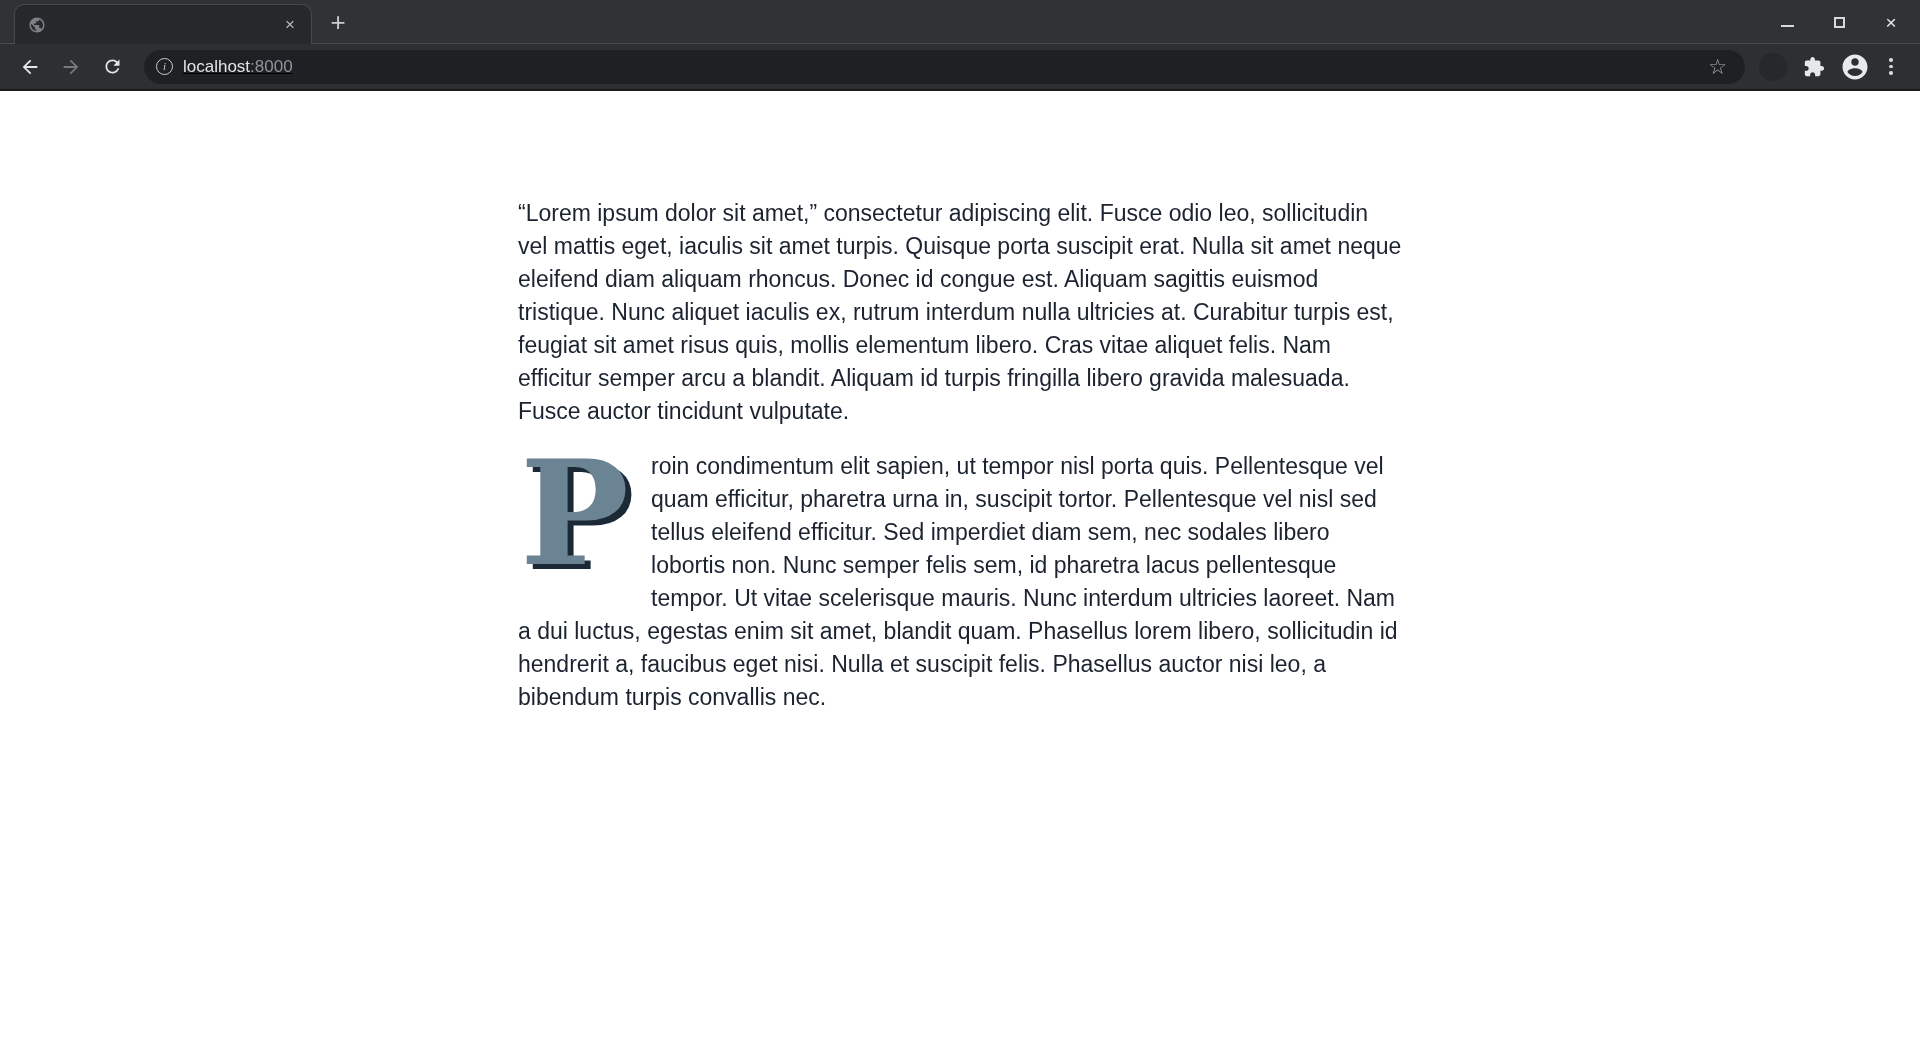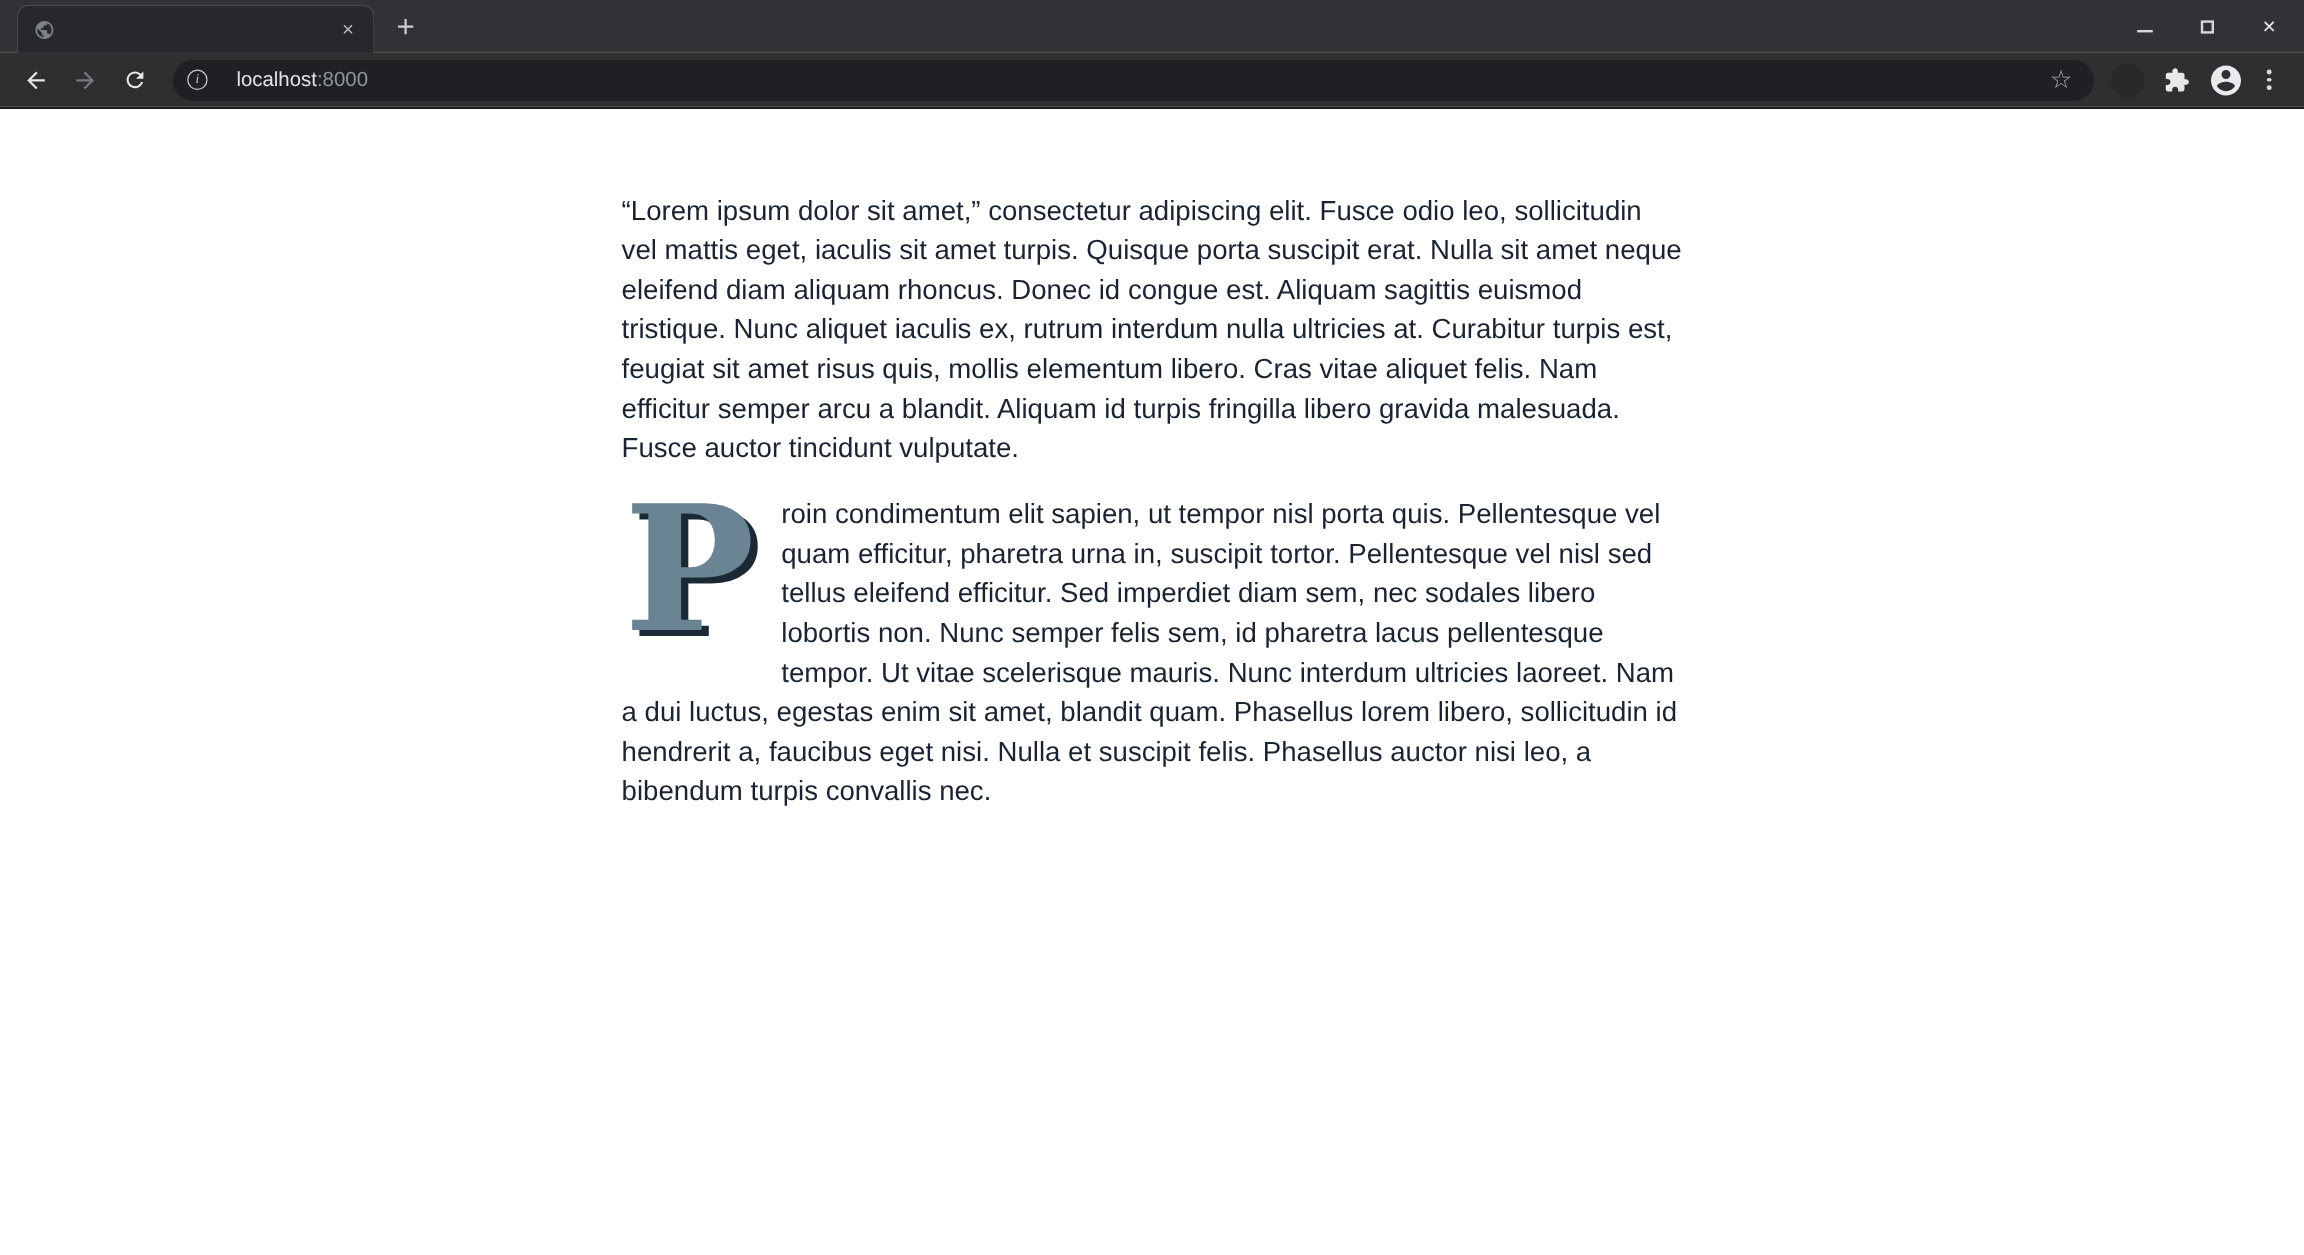--- a/index.html
+++ b/index.html
@@ -65,41 +65,41 @@
     background: #1f2023; border-radius: 17px;
     display: flex; align-items: center; padding: 0 10px 0 12px;
   }
   .info-icon {
     width: 17px; height: 17px; border-radius: 50%;
     border: 1.5px solid #c8cbcf; color: #c8cbcf;
     font-size: 11px; line-height: 14px; text-align: center;
     font-family: "Liberation Serif", serif; font-style: italic;
     flex: 0 0 auto;
   }
-  .url-text { margin-left: 24px; font-size: 17px; white-space: nowrap; }
+  .url-text { margin-left: 10px; font-size: 17px; white-space: nowrap; text-decoration: underline; }
   .url-host { color: #e2e4e7; }
   .url-port { color: #8e959d; }
   .omnibox-spacer { flex: 1 1 auto; }
   .bookmark-star { color: #a9adb2; font-size: 21px; line-height: 21px; padding: 0 8px; }
   .circle-placeholder {
     width: 28px; height: 28px; border-radius: 50%; background: #27282a;
     flex: 0 0 auto; margin-right: 12px;
   }
   .tb-icon { flex: 0 0 auto; display: flex; align-items: center; justify-content: center; }
   .extensions-btn { width: 30px; height: 30px; margin-right: 9px; }
   .profile-btn { width: 34px; height: 34px; margin-right: 6px; }
   .menu-btn { width: 26px; height: 26px; flex-direction: column; gap: 3px; }
   .menu-dot { width: 3.5px; height: 3.5px; border-radius: 50%; background: #d6d8da; }
 
   .toolbar-edge { width: 100%; height: 2px; background: #1b1c1d; }
 
   
   .content { width: 100%; height: 955px; background: #ffffff; }
   .article {
-    width: 884px; margin: 0 auto; padding-top: 68px;
+    width: 884px; margin: 0 auto; padding-top: 106px;
     font-size: 23px; line-height: 33px; color: var(--body-text, #1b2330);
   }
   .article p { margin: 0 0 22px 0; }
   .dropcap {
     float: left;
     font-family: "DejaVu Serif", serif; font-weight: bold;
     font-size: 145px; line-height: 108px;
     height: 147px; padding-top: 5px;
     margin: 4px 22px 0 2px;
     color: var(--dropcap-fill, #6b8494);

